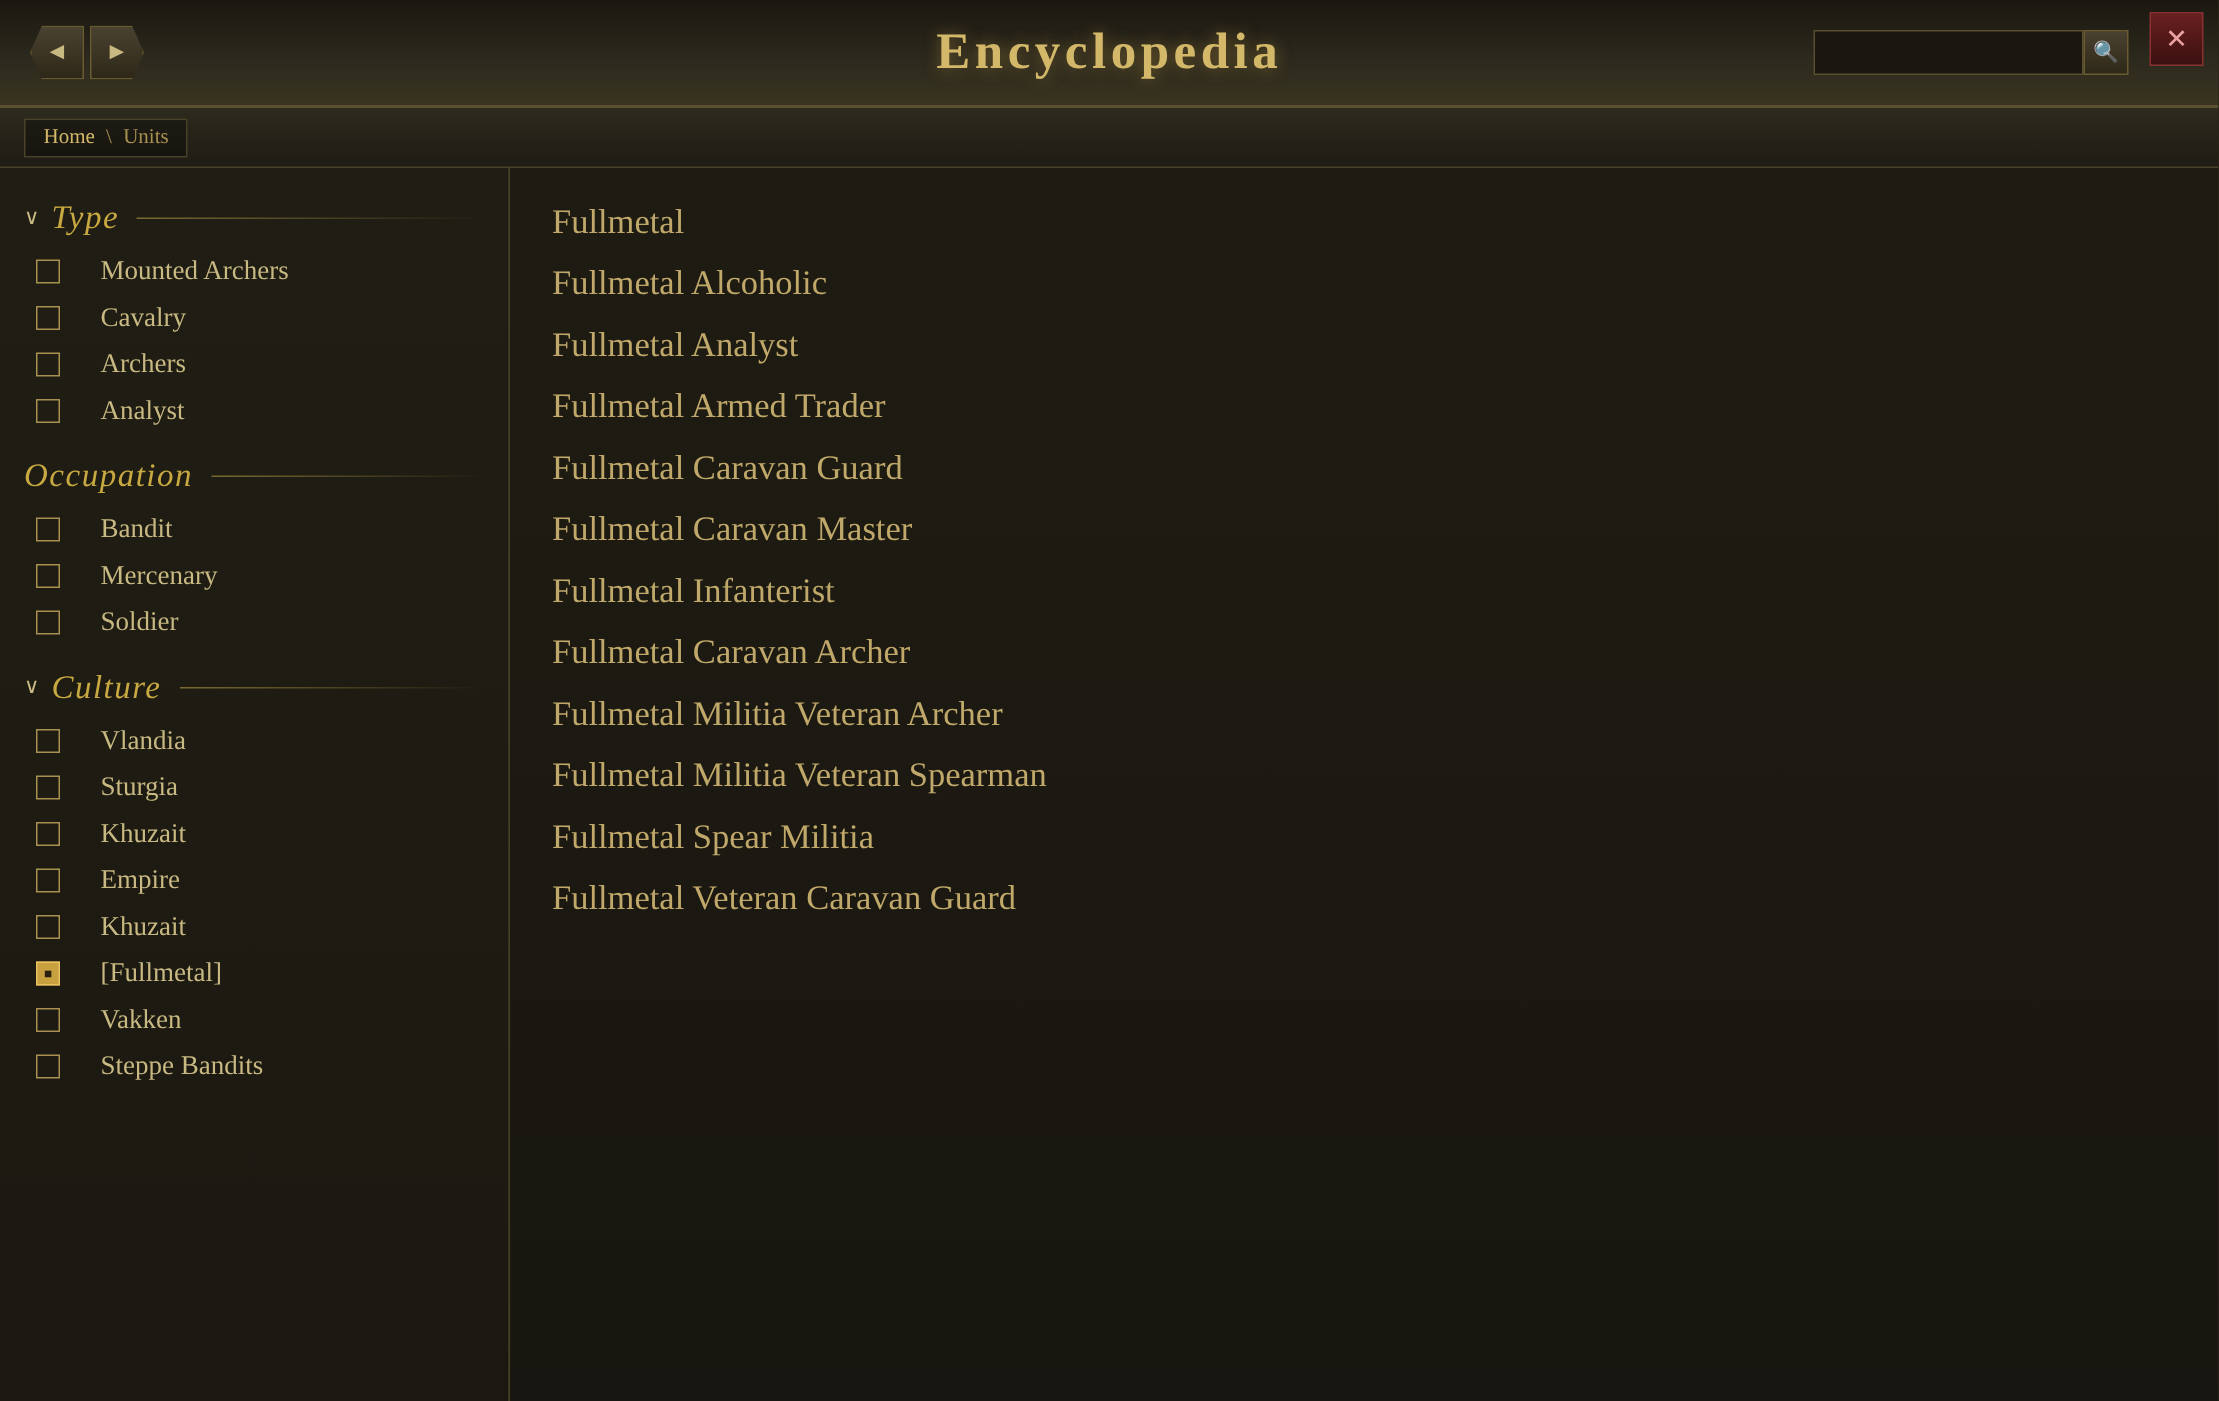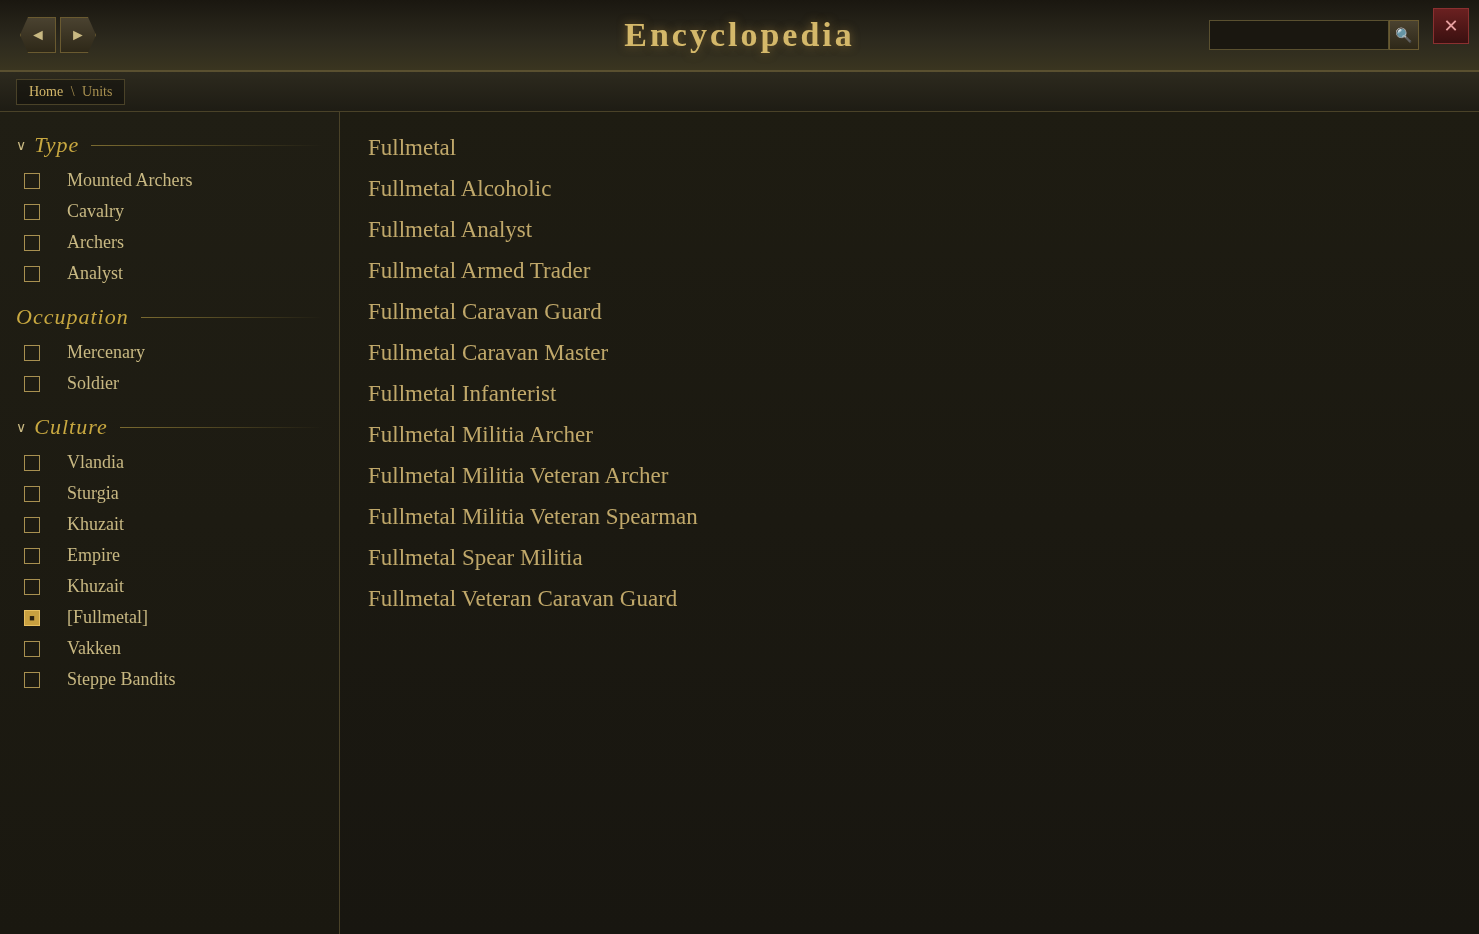--- a/index.html
+++ b/index.html
@@ -322,20 +322,24 @@
       </div>
     </div>
 
     <div class="filter-section">
       <div class="filter-header">
         <span class="filter-title">Occupation</span>
         <div class="filter-line"></div>
       </div>
       <div class="filter-item">
         <div class="checkbox"></div>
+        <span class="filter-label">Bandit</span>
+      </div>
+      <div class="filter-item">
+        <div class="checkbox"></div>
         <span class="filter-label">Mercenary</span>
       </div>
       <div class="filter-item">
         <div class="checkbox"></div>
         <span class="filter-label">Soldier</span>
       </div>
     </div>
 
     <div class="filter-section">
       <div class="filter-header">
@@ -379,20 +383,20 @@
   </div>
 
   <div class="unit-list">
     <div class="unit-item">Fullmetal</div>
     <div class="unit-item">Fullmetal Alcoholic</div>
     <div class="unit-item">Fullmetal Analyst</div>
     <div class="unit-item">Fullmetal Armed Trader</div>
     <div class="unit-item">Fullmetal Caravan Guard</div>
     <div class="unit-item">Fullmetal Caravan Master</div>
     <div class="unit-item">Fullmetal Infanterist</div>
-    <div class="unit-item">Fullmetal Militia Archer</div>
+    <div class="unit-item">Fullmetal Caravan Archer</div>
     <div class="unit-item">Fullmetal Militia Veteran Archer</div>
     <div class="unit-item">Fullmetal Militia Veteran Spearman</div>
     <div class="unit-item">Fullmetal Spear Militia</div>
     <div class="unit-item">Fullmetal Veteran Caravan Guard</div>
   </div>
 
 </div>
 
 </body></html>

